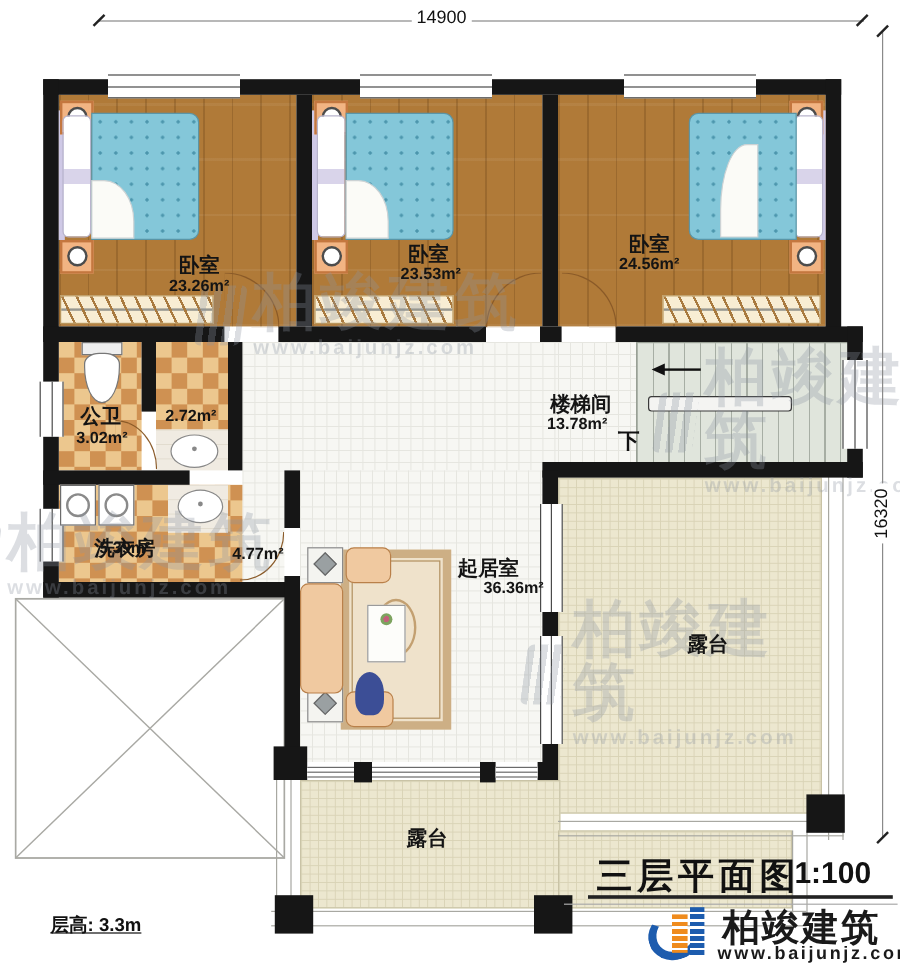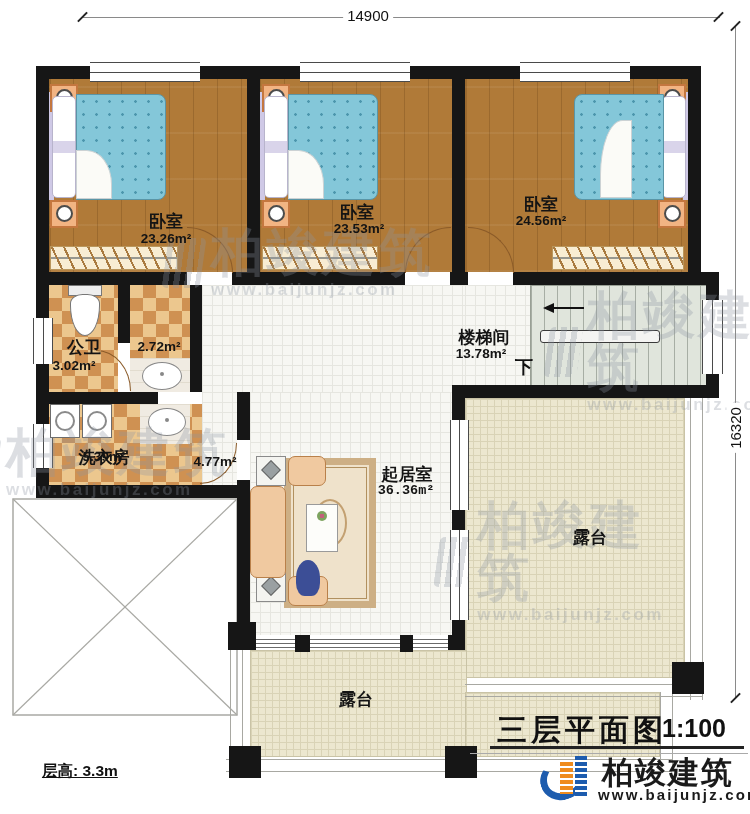--- a/index.html
+++ b/index.html
@@ -241,30 +241,30 @@
       </div>
   </div>
 
   <div class="lbl lbl-name" style="left:166px;top:221px;">卧室</div>
   <div class="lbl lbl-area" style="left:166px;top:238px;">23.26m²</div>
   <div class="lbl lbl-name" style="left:357px;top:212px;">卧室</div>
   <div class="lbl lbl-area" style="left:359px;top:228px;">23.53m²</div>
   <div class="lbl lbl-name" style="left:541px;top:204px;">卧室</div>
   <div class="lbl lbl-area" style="left:541px;top:220px;">24.56m²</div>
   <div class="lbl lbl-name" style="left:84px;top:347px;">公卫</div>
-  <div class="lbl lbl-area" style="left:74px;top:365px;">3.02m²</div>
+  <div class="lbl lbl-area" style="left:85px;top:365px;">3.02m²</div>
   <div class="lbl lbl-area" style="left:159px;top:346px;">2.72m²</div>
   <div class="lbl lbl-name" style="left:104px;top:457px;">洗衣房</div>
   <div class="lbl lbl-area" style="left:104px;top:456px;">5.39m²</div>
   <div class="lbl lbl-area" style="left:215px;top:461px;">4.77m²</div>
   <div class="lbl lbl-name" style="left:484px;top:337px;">楼梯间</div>
   <div class="lbl lbl-area" style="left:481px;top:353px;">13.78m²</div>
   <div class="stairdown" style="left:524px;top:367px;">下</div>
   <div class="lbl lbl-name" style="left:407px;top:474px;">起居室</div>
-  <div class="lbl lbl-area" style="left:406px;top:490px;font-family:Liberation Mono, monospace;">36.36m²</div>
+  <div class="lbl lbl-area" style="left:428px;top:490px;">36.36m²</div>
   <div class="lbl lbl-name" style="left:590px;top:537px;">露台</div>
   <div class="lbl lbl-name" style="left:356px;top:699px;">露台</div>
 
   <div class="dimline" style="left:82px;top:17px;width:638px;height:1px;"></div>
   <div class="tick" style="left:76px;top:16px;"></div>
   <div class="tick" style="left:712px;top:16px;"></div>
   <div class="dimtxt" style="left:368px;top:15px;text-align:right;">14900</div>
   <div class="dimline" style="left:735px;top:26px;width:1px;height:672px;"></div>
   <div class="tick" style="left:729px;top:25px;"></div>
   <div class="tick" style="left:729px;top:697px;"></div>

